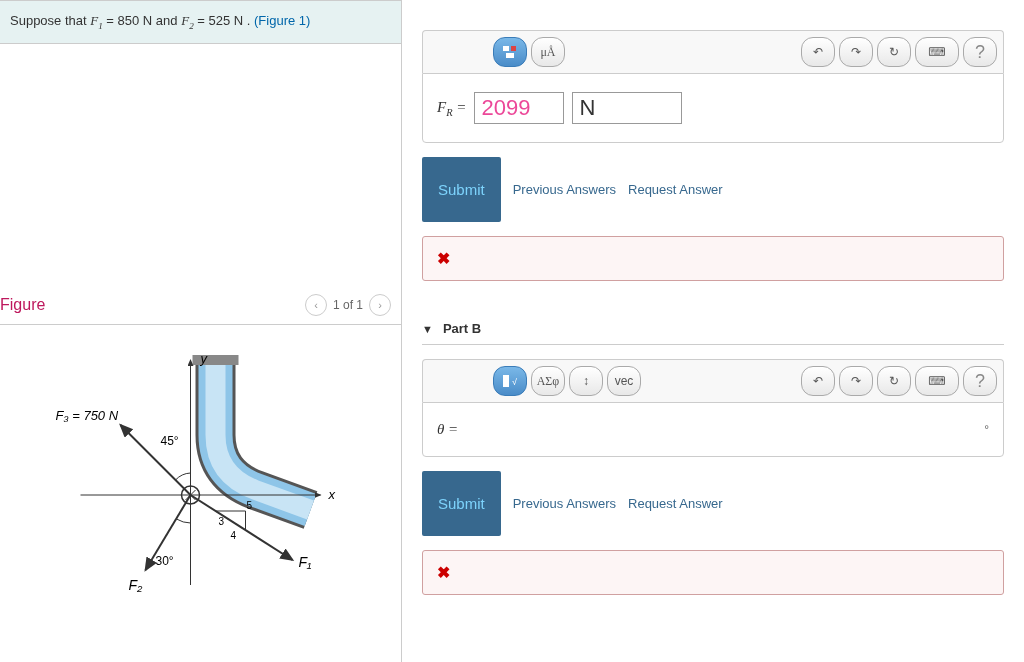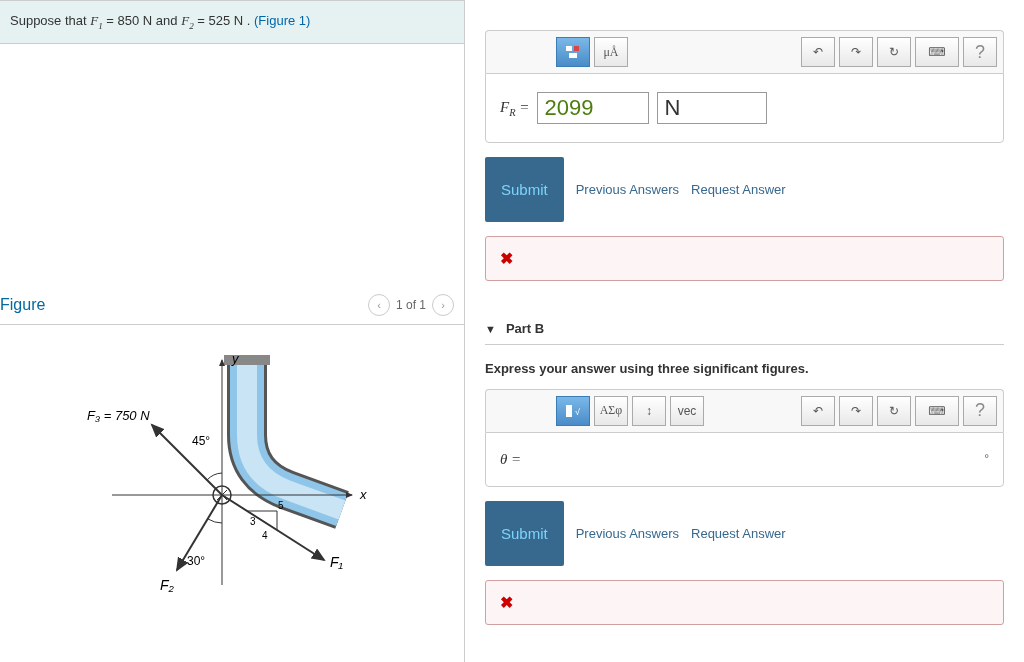--- a/index.html
+++ b/index.html
@@ -1,35 +1,35 @@
 <!DOCTYPE html>
 <html><head>
 <meta charset="utf-8">
 <style>
 * { box-sizing: border-box; margin: 0; padding: 0; }
 body { font-family: Arial, Helvetica, sans-serif; font-size: 13px; color: #333; background: #fff; }
 .container { display: flex; width: 1024px; height: 662px; }
-.left-panel { width: 465px; border-right: 1px solid #ccc; padding: 0; }
+.left-panel { width: 402px; border-right: 1px solid #ccc; padding: 0; }
 .right-panel { flex: 1; padding: 0 20px 20px 20px; }
 .problem-statement { background: #e6f2f2; padding: 12px 10px; margin: 0 0 10px 0; font-size: 13px; border-top: 1px solid #ccc; border-bottom: 1px solid #ccc; }
 .problem-statement i { font-style: italic; font-family: 'Times New Roman', serif; }
 .figure-header { display: flex; justify-content: space-between; align-items: center; padding: 10px 10px 8px 0; border-bottom: 1px solid #ccc; margin-top: 240px; }
-.figure-title { font-size: 16px; color: #0369a1; }
+.figure-title { font-size: 16px; color: #be185d; }
 .figure-nav { display: flex; align-items: center; gap: 6px; font-size: 12px; color: #666; }
 .nav-btn { width: 22px; height: 22px; border: 1px solid #ccc; border-radius: 50%; background: #fff; display: flex; align-items: center; justify-content: center; cursor: pointer; color: #999; font-size: 11px; }
 .figure-area { padding: 20px 10px; position: relative; height: 280px; }
 .figure-svg { width: 100%; height: 260px; }
 .answer-section { margin-bottom: 20px; }
 .toolbar { display: flex; gap: 4px; background: #f8f8f8; border: 1px solid #ccc; border-bottom: none; padding: 6px; align-items: center; border-radius: 4px 4px 0 0; }
-.tool-btn { width: 34px; height: 30px; border: 1px solid #aaa; border-radius: 0; background: linear-gradient(#fff,#e8e8e8); display: flex; align-items: center; justify-content: center; cursor: pointer; font-size: 12px; color: #555; }
+.tool-btn { width: 34px; height: 30px; border: 1px solid #aaa; border-radius: 12px; background: linear-gradient(#fff,#e8e8e8); display: flex; align-items: center; justify-content: center; cursor: pointer; font-size: 12px; color: #555; }
 .tool-btn.blue { background: linear-gradient(#7ab8e8,#4a8cc8); color: #fff; border-color: #3a7cb8; }
 .tool-btn.wide { width: 44px; }
 .answer-box { border: 1px solid #ccc; padding: 18px 14px; background: #fff; border-radius: 0 0 4px 4px; display: flex; align-items: center; gap: 8px; }
 .answer-label { font-style: italic; font-family: 'Times New Roman', serif; font-size: 15px; }
-.answer-input { font-size: 22px; color: #4d7c0f; border: 1px solid #999; padding: 2px 6px; width: 112px; font-family: Arial; }
+.answer-input { font-size: 22px; color: #ec4899; border: 1px solid #999; padding: 2px 6px; width: 90px; font-family: Arial; }
 .unit-input { font-size: 22px; color: #333; border: 1px solid #999; padding: 2px 6px; width: 110px; }
 .degree-sym { font-size: 12px; color: #666; margin-left: auto; }
 .action-row { display: flex; align-items: center; gap: 12px; margin: 14px 0; }
 .submit-btn { background: #37688e; color: #7dd3fc; border: none; padding: 24px 16px; font-size: 15px; cursor: pointer; border-radius: 2px; }
 .link { color: #37688e; font-size: 13px; cursor: pointer; }
 .feedback-box { border: 1px solid #d0a0a0; background: #fdf5f5; padding: 12px 14px; display: flex; align-items: center; gap: 10px; border-radius: 3px; }
 .x-icon { color: #cc0000; font-size: 16px; font-weight: bold; }
 .feedback-text { font-weight: bold; font-size: 13px; }
 .part-header { display: flex; align-items: center; gap: 10px; padding: 10px 0 8px 0; border-bottom: 1px solid #ccc; margin: 30px 0 14px 0; }
 .part-arrow { font-size: 11px; color: #333; }
@@ -142,21 +142,20 @@
       <div class="feedback-box">
         <span class="x-icon">✖</span>
       </div>
     </div>
 
     <div class="part-header">
       <span class="part-arrow">▼</span>
       <span class="part-title">Part B</span>
     </div>
 
-    <div class="instruction"><b>Express your answer using three significant figures.</b></div>
 
     <div class="answer-section" style="margin-top:10px;">
       <div class="toolbar">
         <div style="flex:0 0 60px;"></div>
         <div class="tool-btn blue">
             <svg width="16" height="14">
               <rect x="1" y="1" width="6" height="12" fill="#fff"></rect>
               <text x="10" y="11" font-size="9" fill="#fff">√</text>
             </svg>
           </div>

